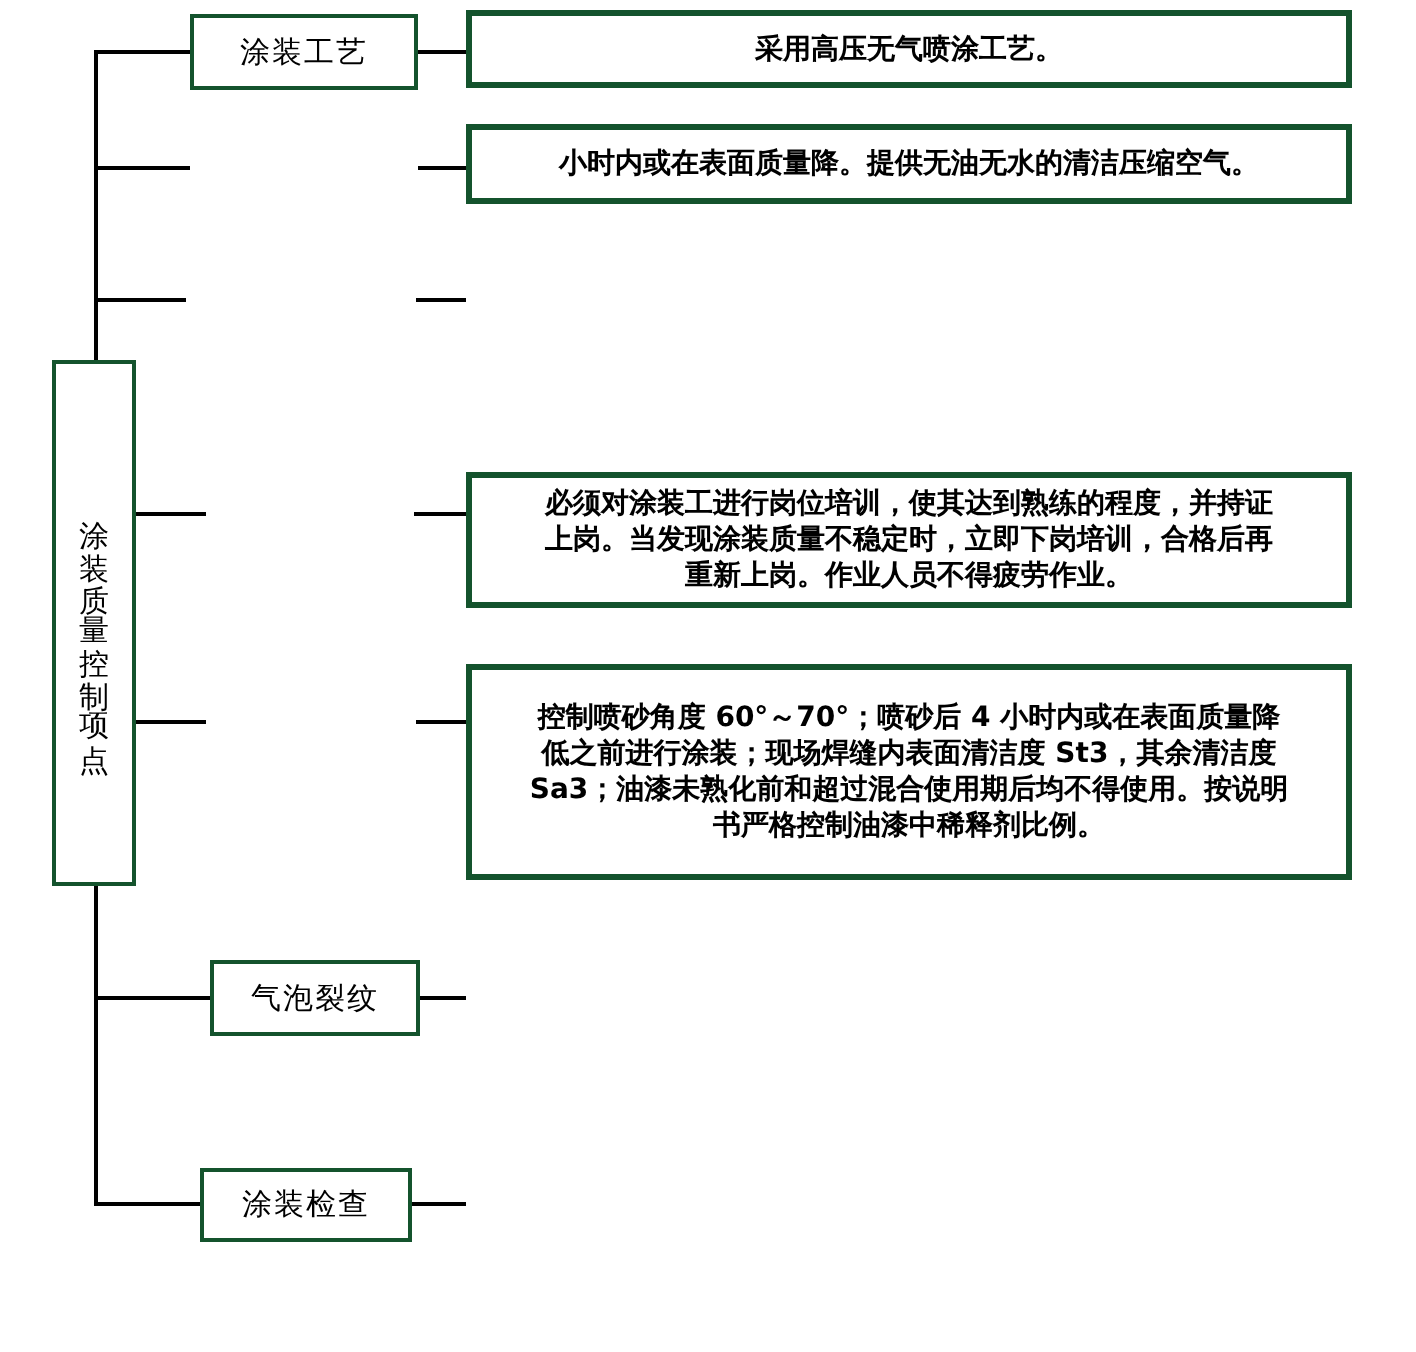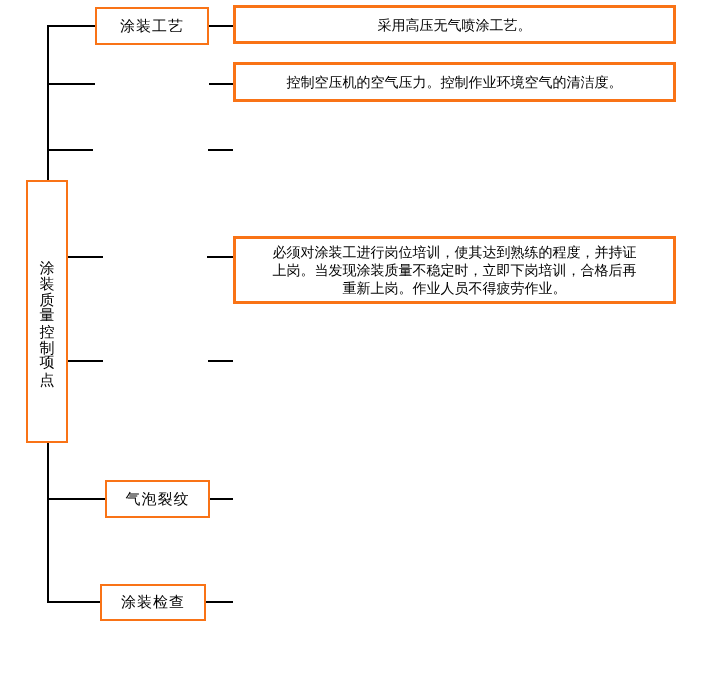--- a/index.html
+++ b/index.html
@@ -8,27 +8,27 @@
     width: 708px;
     height: 676px;
     background: #ffffff;
     font-family: "DejaVu Sans", sans-serif;
     color: #000;
   }
   .box {
     position: absolute;
     box-sizing: border-box;
     background: #fff;
-    border: 2px solid #f97316;
+    border: 2px solid #14532d;
     display: flex;
     align-items: center;
     justify-content: center;
   }
   .mid { font-size: 15px; letter-spacing: 1px; }
-  .desc { border-width: 3px; padding: 2px 20px; }
+  .desc { border-width: 3px; padding: 2px 20px; font-weight: bold; }
   .desc-text {
     font-size: 14px;
     line-height: 18px;
     text-align: center;
     white-space: pre-line;
     width: 100%;
   }
   .lh22 .desc-text { line-height: 22px; }
   .vtext {
     writing-mode: vertical-lr;
@@ -76,21 +76,27 @@
     <span>气泡裂纹</span>
   </div>
   <div class="box mid" style="left:100px;top:584px;width:106px;height:37px">
     <span>涂装检查</span>
   </div>
 
   <div class="box desc" style="left:233px;top:5px;width:443px;height:39px">
     <span class="desc-text">采用高压无气喷涂工艺。</span>
   </div>
   <div class="box desc" style="left:233px;top:62px;width:443px;height:40px">
-    <span class="desc-text">控制空压机的空气压力。控制作业环境空气的清洁度。</span>
+    <span class="desc-text">小时内或在表面质量降。提供无油无水的清洁压缩空气。</span>
   </div>
   <div class="box desc" style="left:233px;top:236px;width:443px;height:68px">
     <span class="desc-text">必须对涂装工进行岗位培训，使其达到熟练的程度，并持证
 上岗。当发现涂装质量不稳定时，立即下岗培训，合格后再
 重新上岗。作业人员不得疲劳作业。</span>
   </div>
+  <div class="box desc" style="left:233px;top:332px;width:443px;height:108px">
+    <span class="desc-text">控制喷砂角度 60°～70°；喷砂后 4 小时内或在表面质量降
+低之前进行涂装；现场焊缝内表面清洁度 St3，其余清洁度
+Sa3；油漆未熟化前和超过混合使用期后均不得使用。按说明
+书严格控制油漆中稀释剂比例。</span>
+  </div>
 
 </div>
 
 </body></html>

